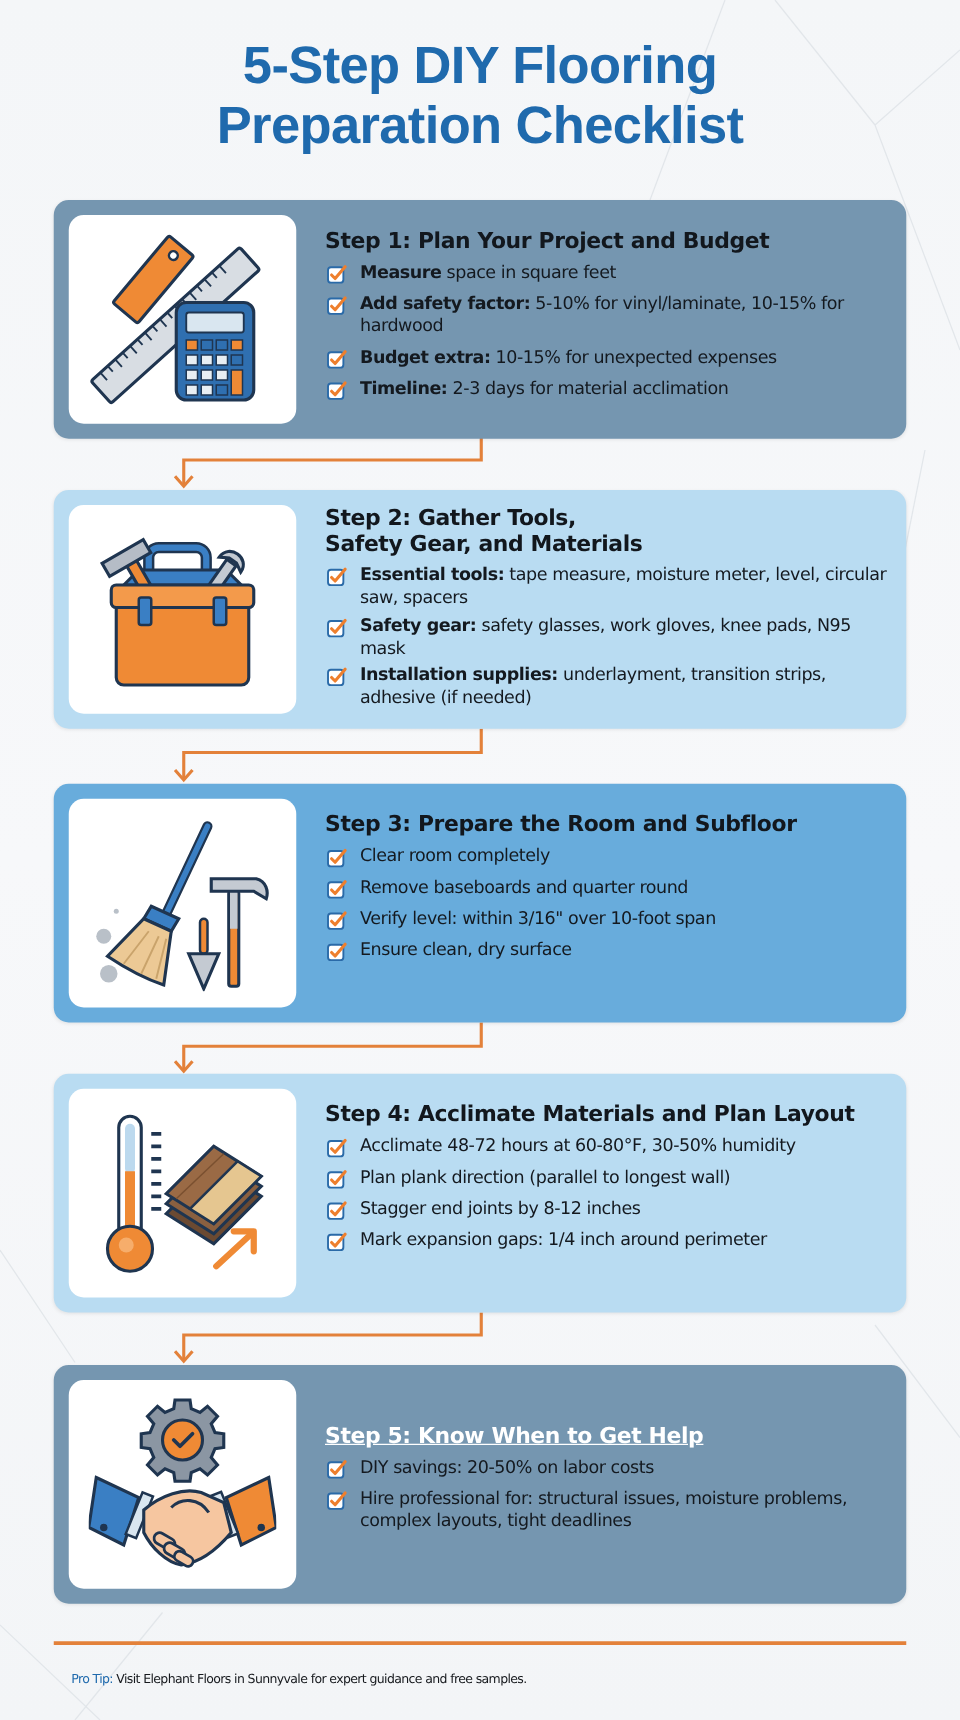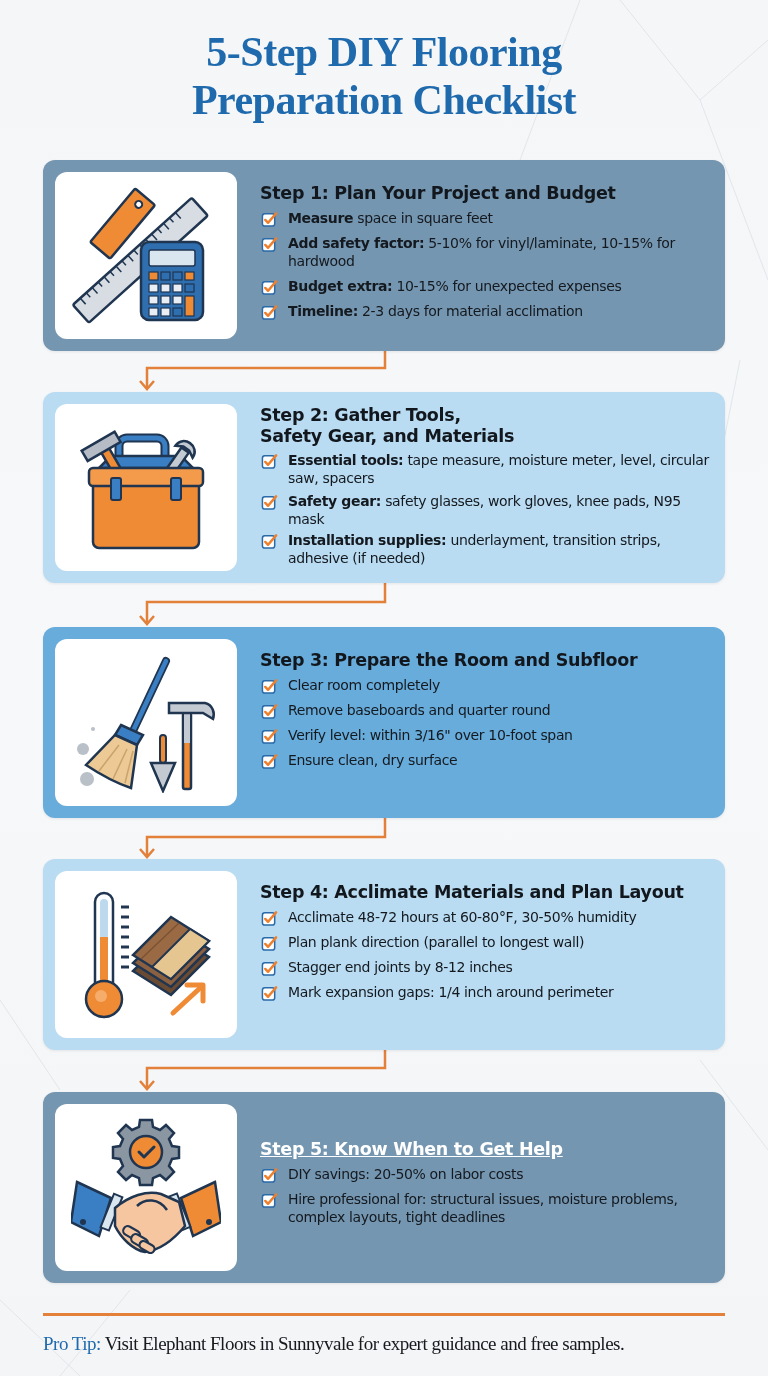--- a/index.html
+++ b/index.html
@@ -7,21 +7,21 @@
   body {
     font-family: "DejaVu Sans", sans-serif;
     background: linear-gradient(180deg, #f4f6f8 0%, #f7f8fa 50%, #f3f5f7 100%);
     position: relative;
     color: #151a20;
   }
   .bg-lines { position: absolute; inset: 0; z-index: 0; pointer-events: none; }
   .title {
     position: absolute; left: 0; top: 28px; width: 768px;
     text-align: center; color: #1f6aad;
-    font-family: Liberation Serif, serif;
+    font-family: Liberation Sans, sans-serif;
     font-weight: bold; font-size: 42px; line-height: 48px;
     letter-spacing: -0.5px; z-index: 2;
   }
   .card {
     position: absolute; left: 43px; width: 682px; height: 191px;
     border-radius: 12px; z-index: 2;
     box-shadow: 0 1px 3px rgba(0,0,0,0.08);
   }
   .card.slate { background: #7596b0; }
   .card.light { background: #b9dcf2; }
@@ -50,23 +50,23 @@
   ul.items li .check {
     position: absolute; left: 1px; top: 2px; width: 17px; height: 17px;
   }
   ul.items li b { font-weight: bold; }
   .connector { position: absolute; z-index: 1; }
   .rule {
     position: absolute; left: 43px; width: 682px; top: 1313px; height: 3px;
     background: #e3813a; z-index: 2;
   }
   .protip {
-    position: absolute; left: 43px; top: 1334px; width: 700px;
-    font-size: 19px; line-height: 20px; color: #16191d; z-index: 2;
-    letter-spacing: -0.5px; white-space: nowrap; font-family: Liberation Serif, serif;
+    position: absolute; left: 57px; top: 1334px; width: 700px;
+    font-size: 10px; line-height: 20px; color: #16191d; z-index: 2;
+    letter-spacing: -0.5px; white-space: nowrap;
   }
   .protip .label { color: #1f6aad; }
 </style>
 </head>
 <body>
 
 <svg class="bg-lines" width="768" height="1376" viewBox="0 0 768 1376">
   <g stroke="#e2e6ea" stroke-width="1" fill="none">
     <line x1="580" y1="0" x2="520" y2="160"></line>
     <line x1="620" y1="0" x2="700" y2="100"></line>

